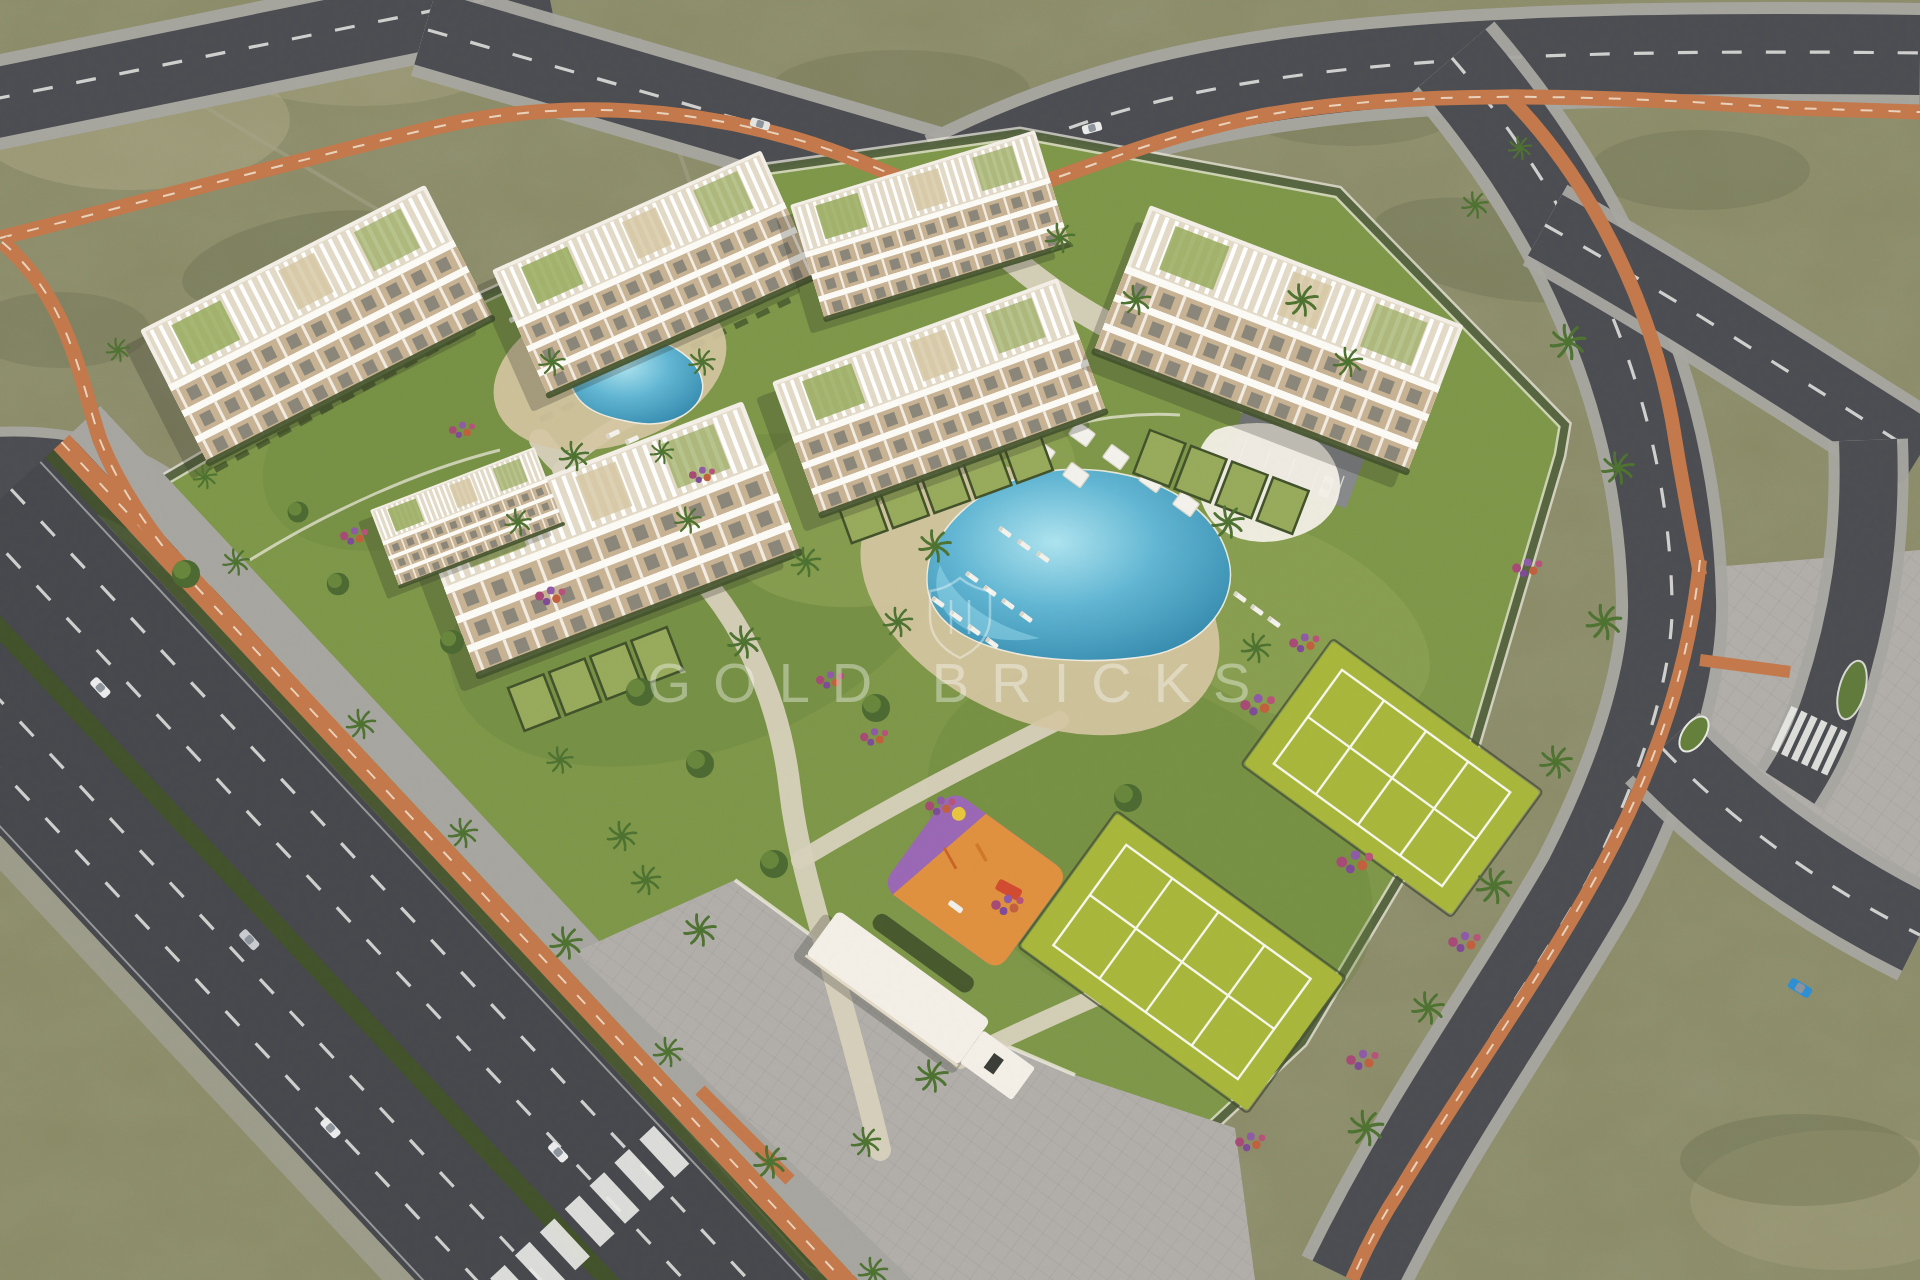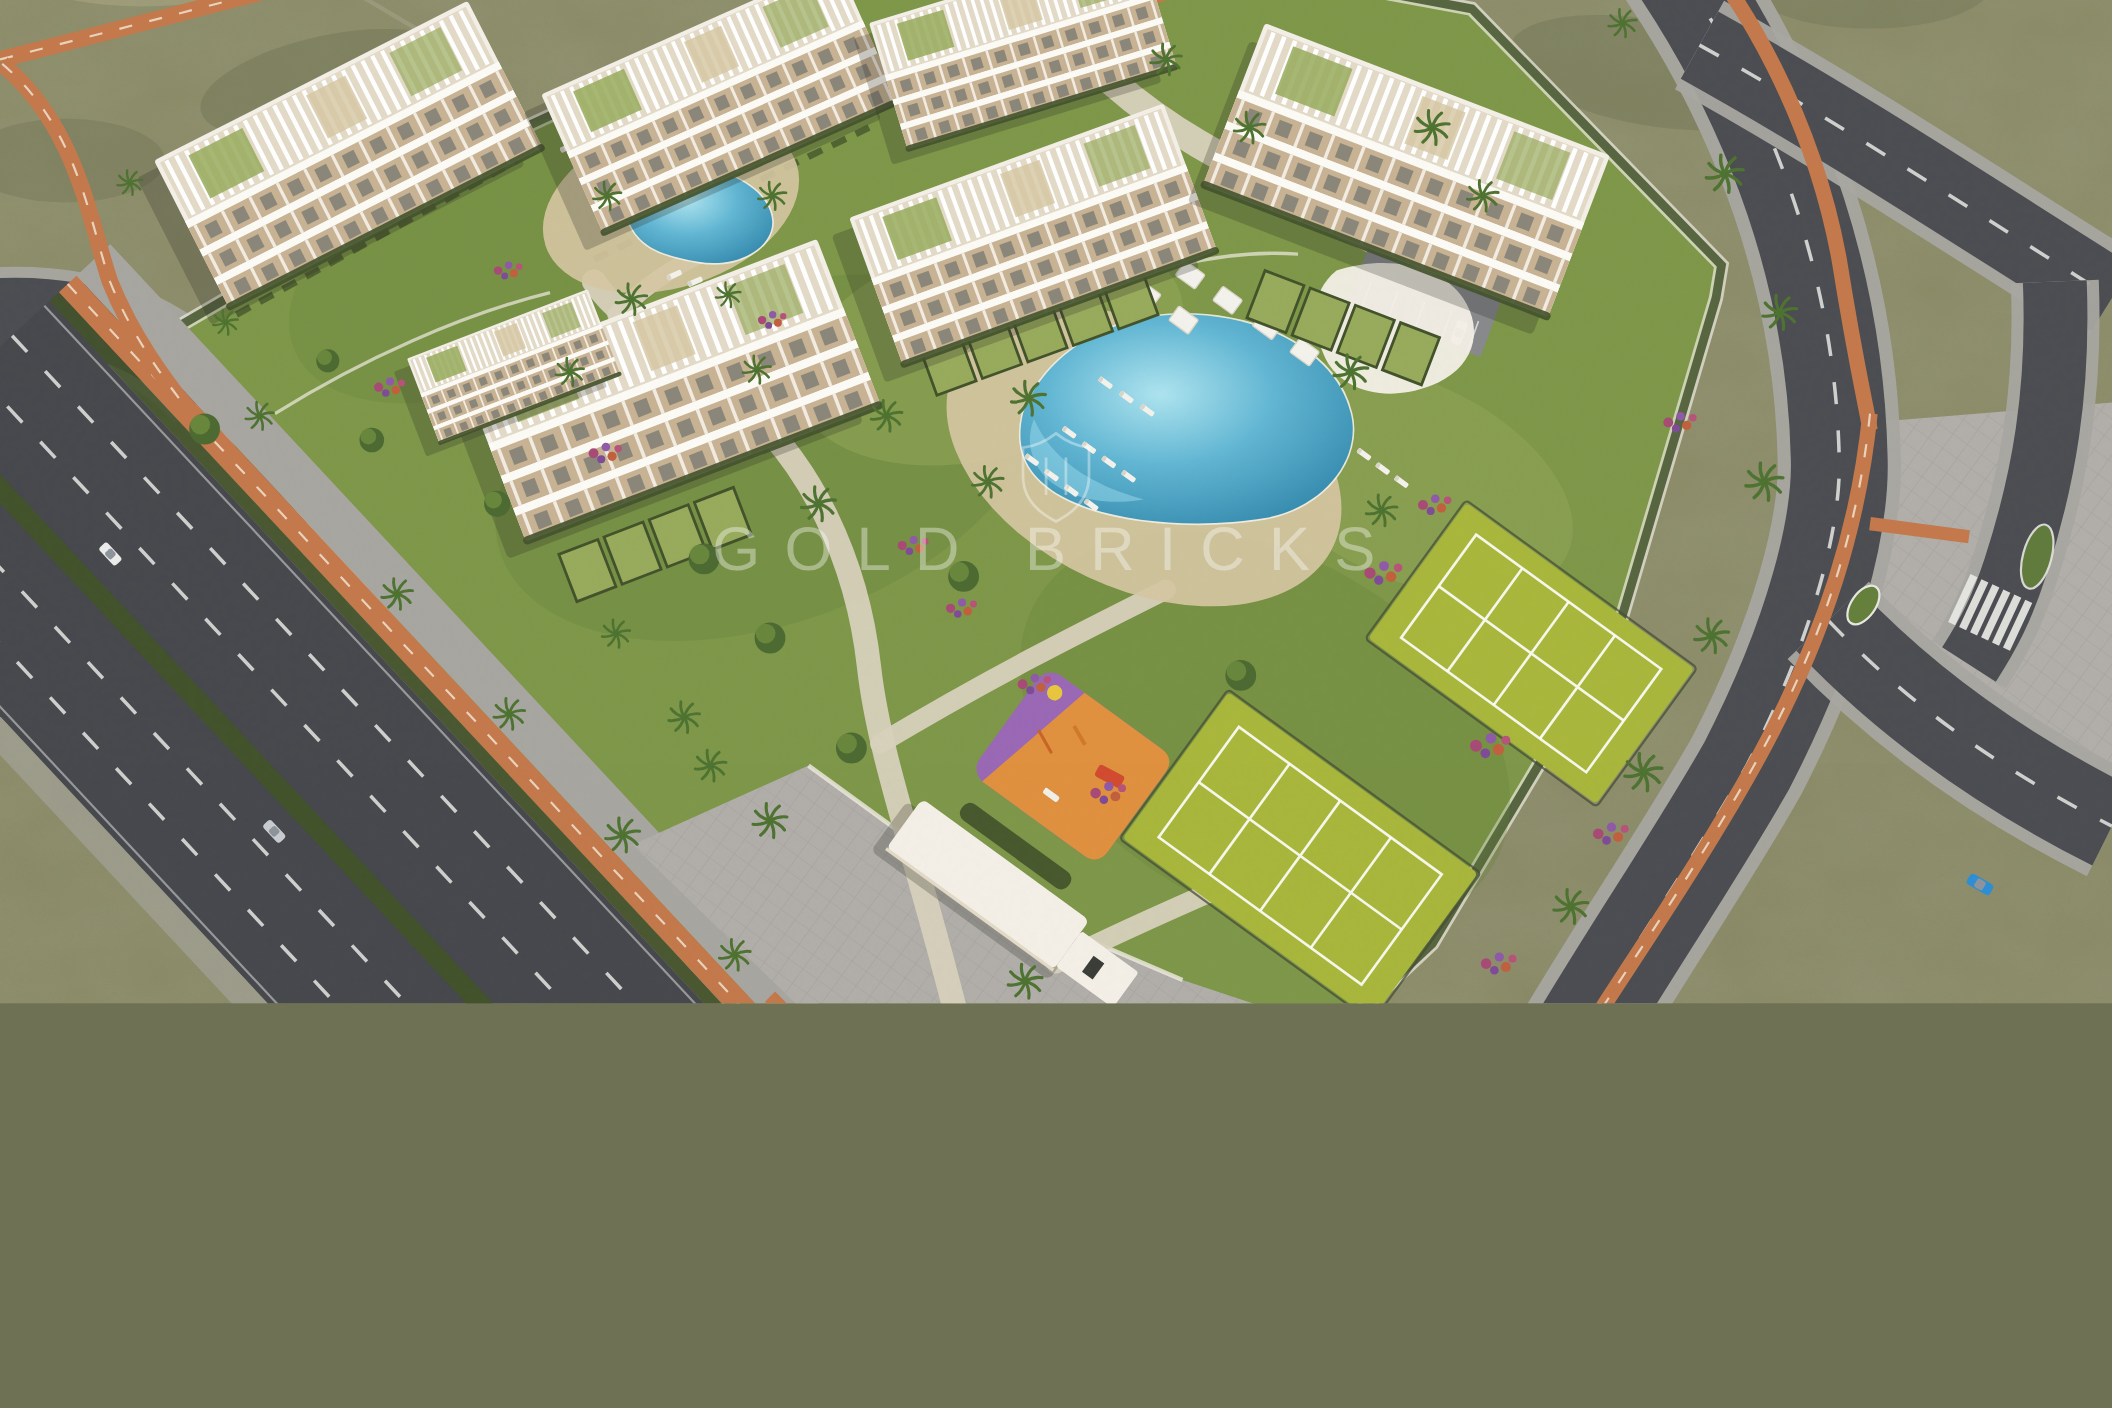--- a/index.html
+++ b/index.html
@@ -6,21 +6,21 @@
     --scrub:#8b8a66; --scrub_dark:#5e6346; --sand:#b6ae8c;
     --road:#4b4d52; --lane:#e8e8e5; --bike:#c4794b; --sidewalk:#a8a6a1; --paver:#b2afab;
     --parcel:#7e9749; --lawn_light:#98ab5c; --lawn_dark:#64803b; --hedge:#42522b;
     --path_tan:#d8d1bd; --palm:#4e7331; --tree:#4d6a32;
     --pool:#3f9cc0; --pool_light:#9adcee; --deck_sand:#d6c7a3;
     --court:#a9b73c; --play_orange:#e0913f; --play_purple:#9a68b5; --equip_red:#d24b30;
     --bldg:#f4f0e8; --roof_deck:#e3dbc8; --balcony:#c8b394; --glass:#70746f;
     --car_white:#ededed; --car_blue:#2e8fd4; --wm:rgba(255,255,255,0.38);
   }
   html,body{margin:0;padding:0;background:#6f7154;}
-  .stage{position:relative;width:1920px;height:912px;overflow:hidden;font-family:"Liberation Sans",sans-serif;}
+  .stage{position:relative;width:1920px;height:1280px;overflow:hidden;font-family:"Liberation Sans",sans-serif;}
   svg{display:block;width:100%;height:100%;}
   .scrub{fill:var(--scrub)}
   .sandp{fill:var(--sand)}
   .bush{fill:var(--scrub_dark)}
   .trail{stroke:#a6a488;stroke-width:4;fill:none;opacity:.55;stroke-linecap:round}
   .roadfill{fill:var(--road)}
   .roadstroke{stroke:var(--road);fill:none}
   .swstroke{stroke:var(--sidewalk);fill:none;opacity:.95}
   .lane{stroke:var(--lane);stroke-width:3.2;stroke-dasharray:20 24;fill:none;opacity:.85}
   .lanesolid{stroke:var(--lane);stroke-width:2;fill:none;opacity:.5}

